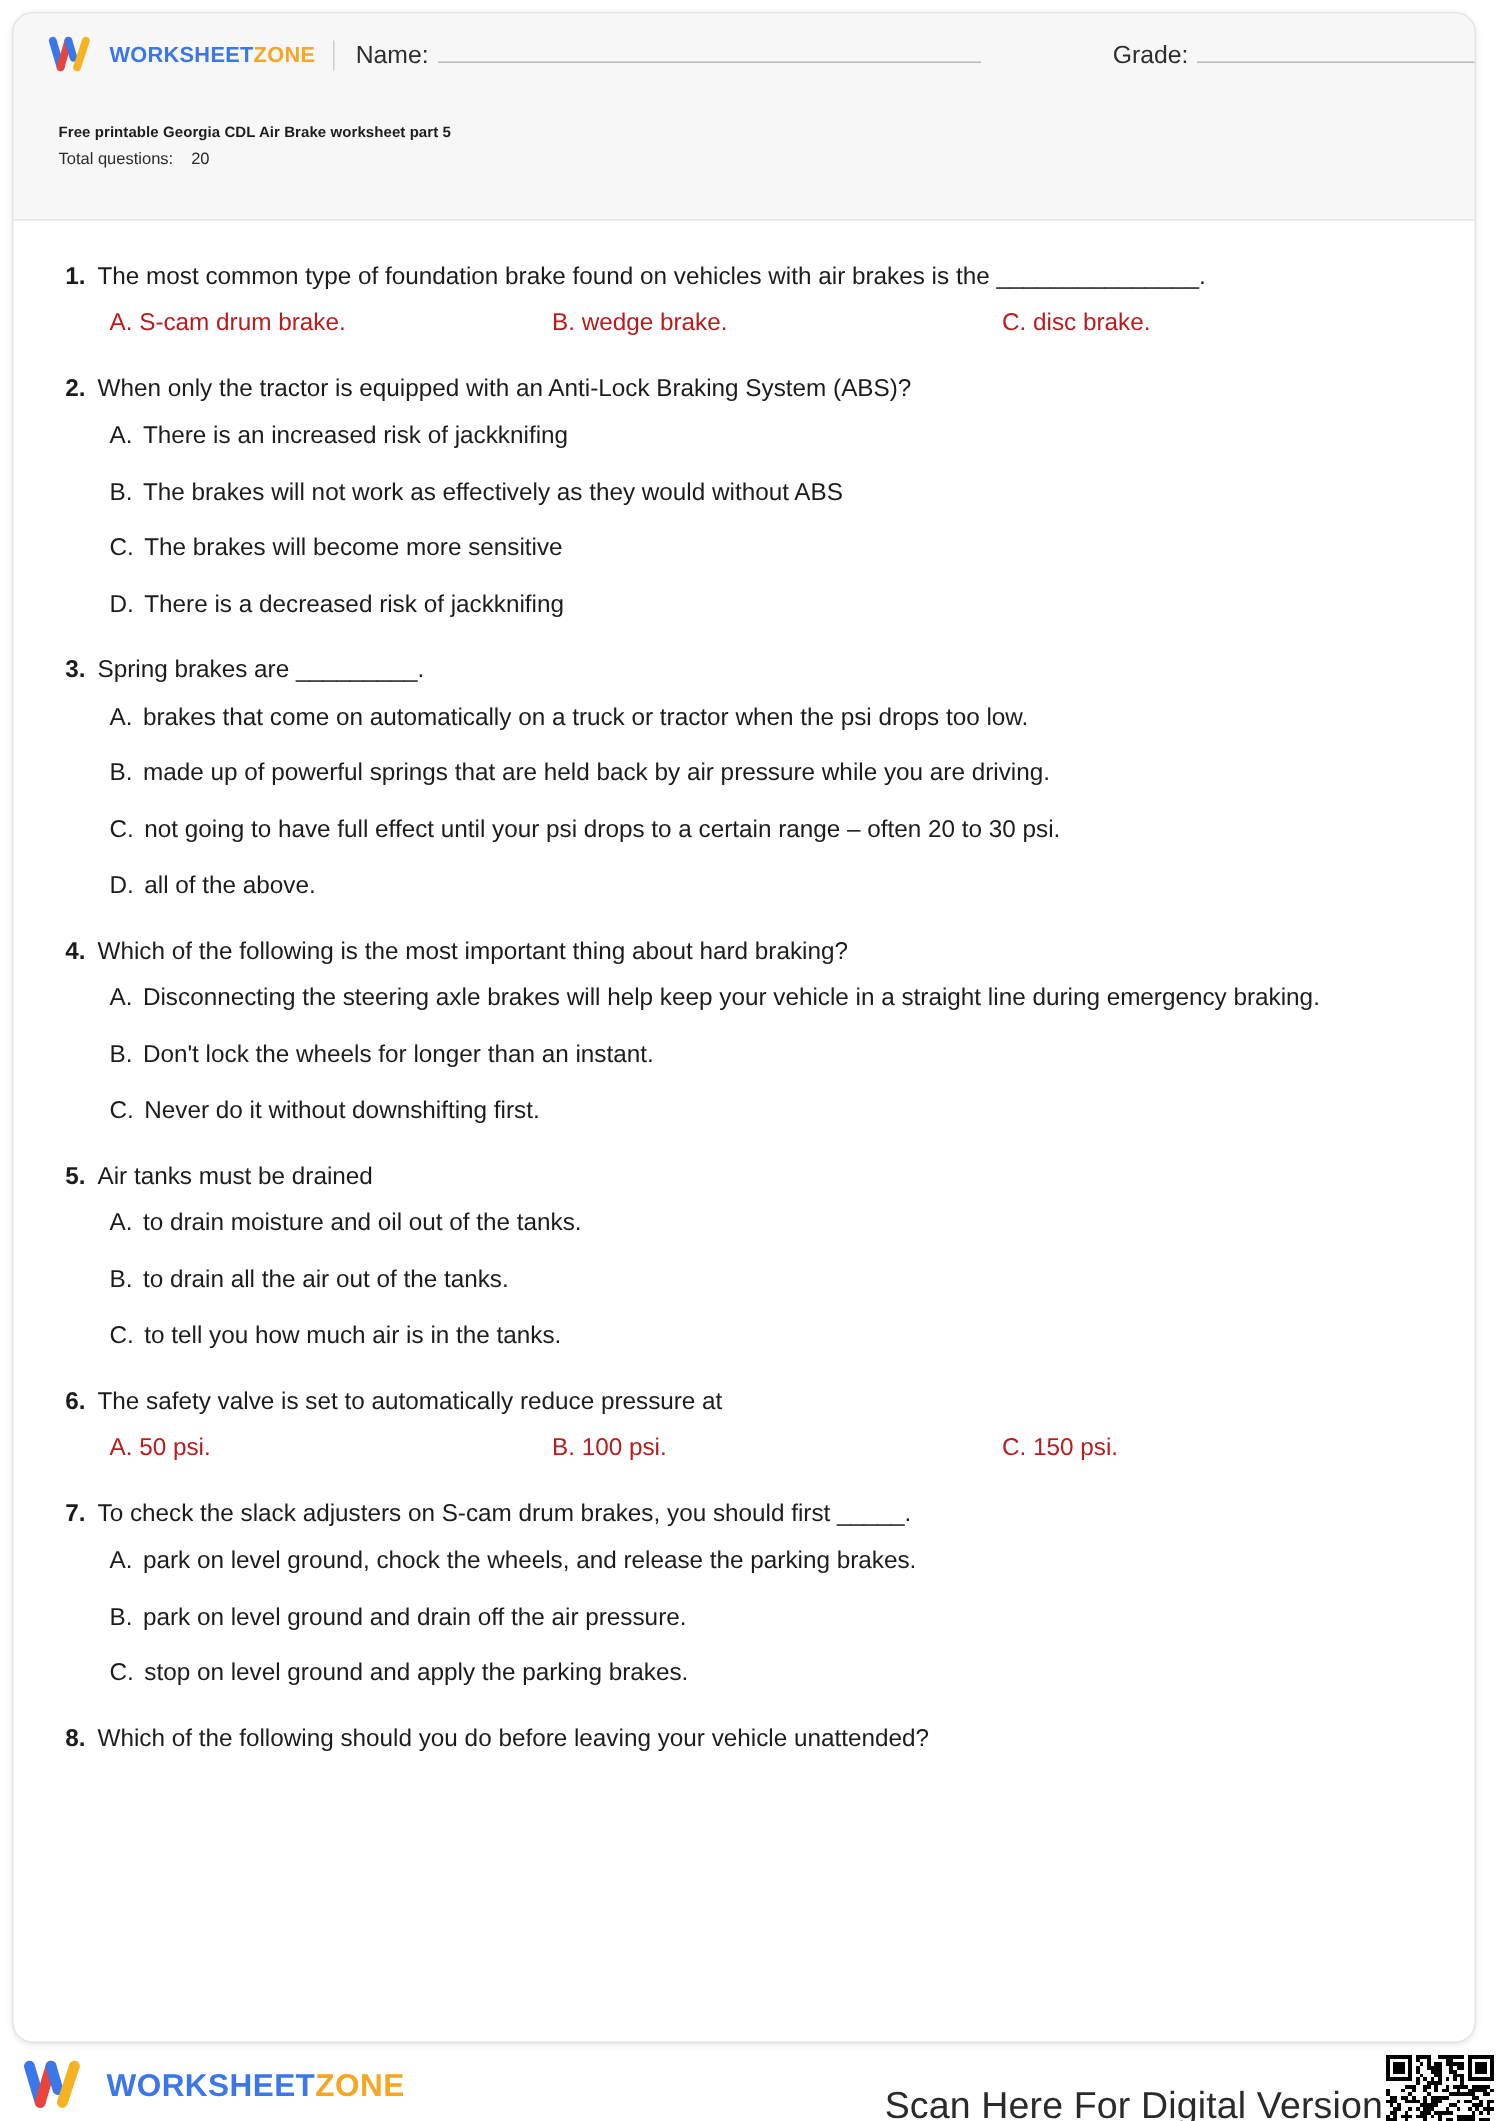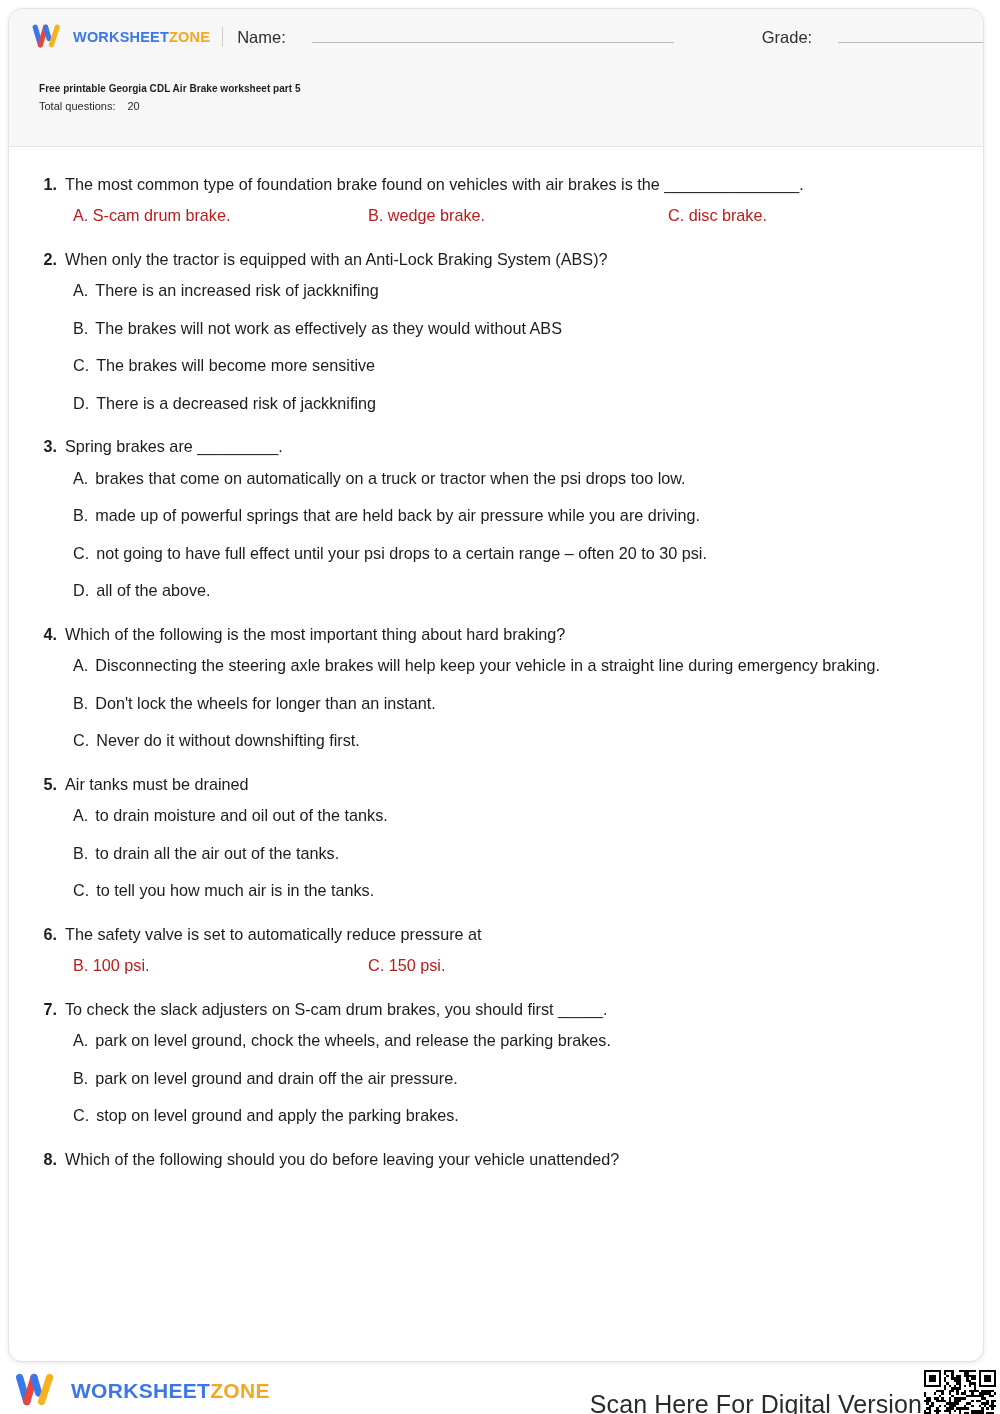--- a/index.html
+++ b/index.html
@@ -78,21 +78,20 @@
     height: 20px;
     background: #cdcdcd;
     margin: 0 14px 0 12px;
     flex: 0 0 auto;
   }
 
   .field {
     display: flex;
     align-items: baseline;
     flex: 0 0 auto;
-    gap: 20px;
   }
   .field-label {
     font-size: 16.5px;
     color: #2e2e2e;
     white-space: nowrap;
   }
   .field-line {
     display: inline-block;
     border-bottom: 1px solid #b8b8b8;
     height: 14px;
@@ -374,20 +373,21 @@
               <span class="opt-body">to tell you how much air is in the tanks.</span>
             </div>
           </div>
         </div>
         <div class="question">
           <div class="q-head">
             <span class="q-num">6.</span>
             <span class="q-text">The safety valve is set to automatically reduce pressure at</span>
           </div>
           <div class="options-inline">
+            <div class="opt-col">A. 50 psi.</div>
             <div class="opt-col">B. 100 psi.</div>
             <div class="opt-col">C. 150 psi.</div>
           </div>
         </div>
         <div class="question">
           <div class="q-head">
             <span class="q-num">7.</span>
             <span class="q-text">To check the slack adjusters on S-cam drum brakes, you should first _____.</span>
           </div>
           <div class="options-stack">

